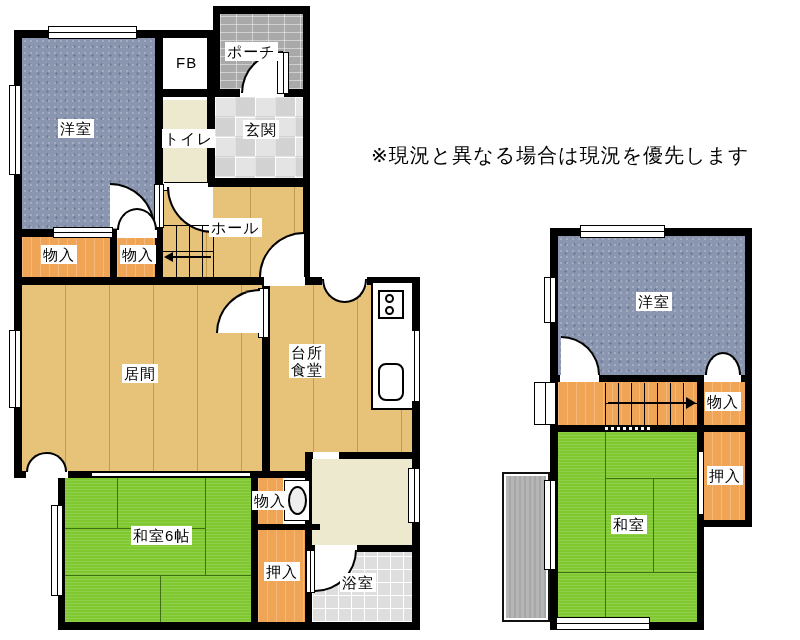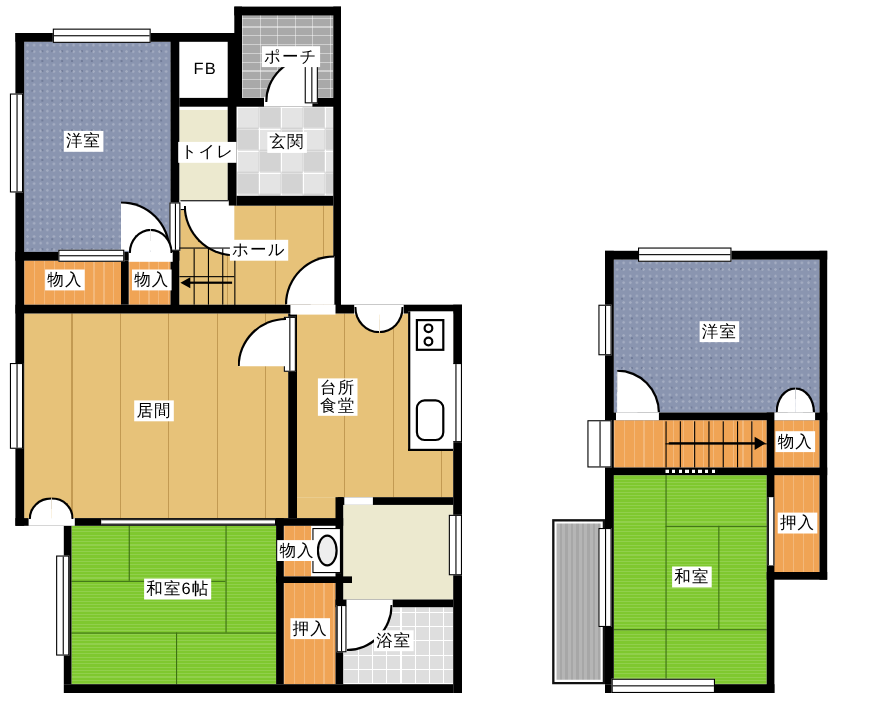--- a/index.html
+++ b/index.html
@@ -203,34 +203,35 @@
   <div class="a sline" style="left:644px;top:383px;width:1px;height:42px"></div>
   <div class="a sline" style="left:657px;top:383px;width:1px;height:42px"></div>
   <div class="a sline" style="left:670px;top:383px;width:1px;height:42px"></div>
   <div class="a sline" style="left:683px;top:383px;width:1px;height:42px"></div>
   <div class="a sline" style="left:605px;top:403px;width:92px;height:1px"></div>
   <div class="a sline" style="left:608px;top:402px;width:80px;height:2px"></div>
   <div class="a" style="left:686px;top:397px;width:0;height:0;border-top:6px solid transparent;border-bottom:6px solid transparent;border-left:10px solid #000"></div>
 
   <div class="a lbl" style="left:58px;top:119px">洋室</div>
   <div class="a lbl" style="left:174px;top:53px">FB</div>
-  <div class="a lbl" style="left:238px;top:42px">ポーチ</div>
+  <div class="a lbl" style="left:225px;top:42px">ポーチ</div>
   <div class="a lbl" style="left:162px;top:129px">トイレ</div>
   <div class="a lbl" style="left:243px;top:120px">玄関</div>
   <div class="a lbl" style="left:209px;top:218px">ホール</div>
   <div class="a lbl" style="left:41px;top:245px">物入</div>
   <div class="a lbl" style="left:120px;top:245px">物入</div>
   <div class="a lbl" style="left:122px;top:364px">居間</div>
   <div class="a lbl2" style="left:289px;top:344px">
     <span style="display:block">台所</span>
     <span style="display:block">食堂</span>
   </div>
   <div class="a lbl" style="left:131px;top:526px">和室6帖</div>
   <div class="a lbl" style="left:252px;top:491px">物入</div>
   <div class="a lbl" style="left:264px;top:562px">押入</div>
   <div class="a lbl" style="left:340px;top:573px">浴室</div>
 
   <div class="a lbl" style="left:636px;top:292px">洋室</div>
   <div class="a lbl" style="left:705px;top:392px">物入</div>
   <div class="a lbl" style="left:707px;top:466px">押入</div>
   <div class="a lbl" style="left:611px;top:515px">和室</div>
 
+  <div class="a disc" style="left:371px;top:142px">※現況と異なる場合は現況を優先します</div>
 </div>
 
 </body></html>

